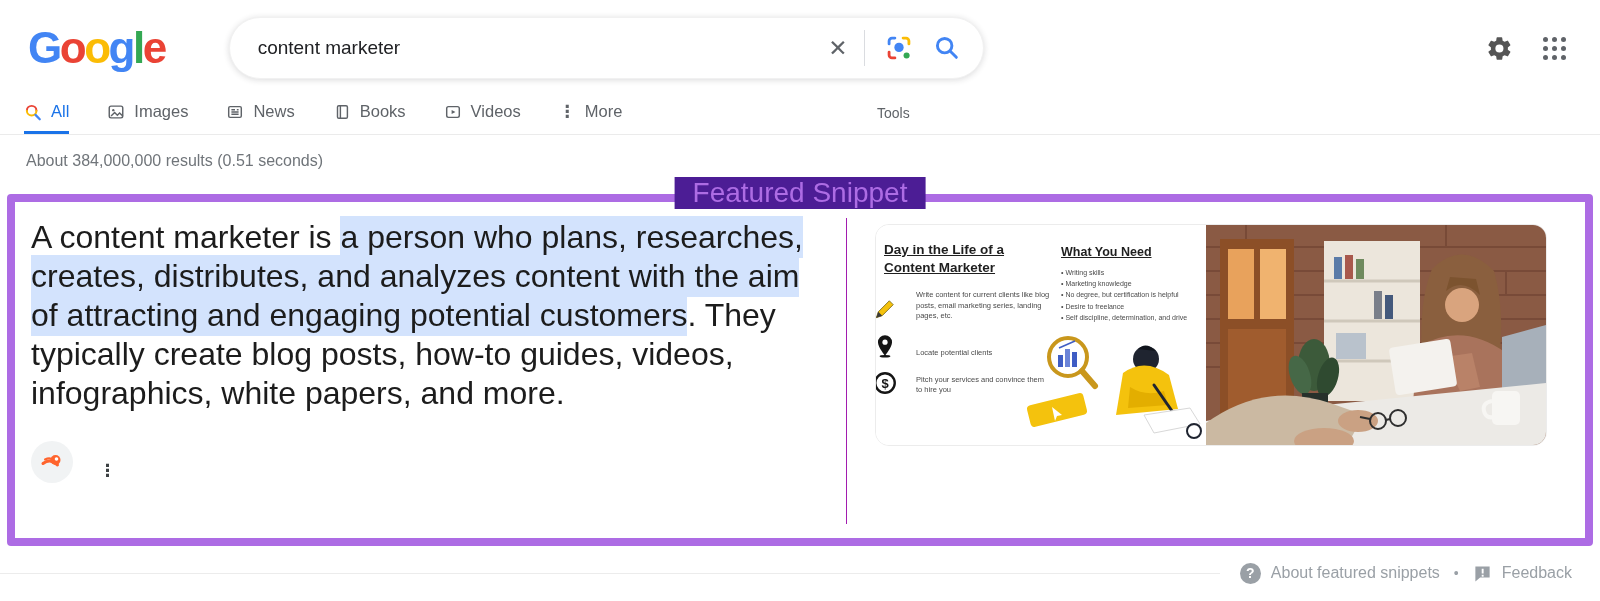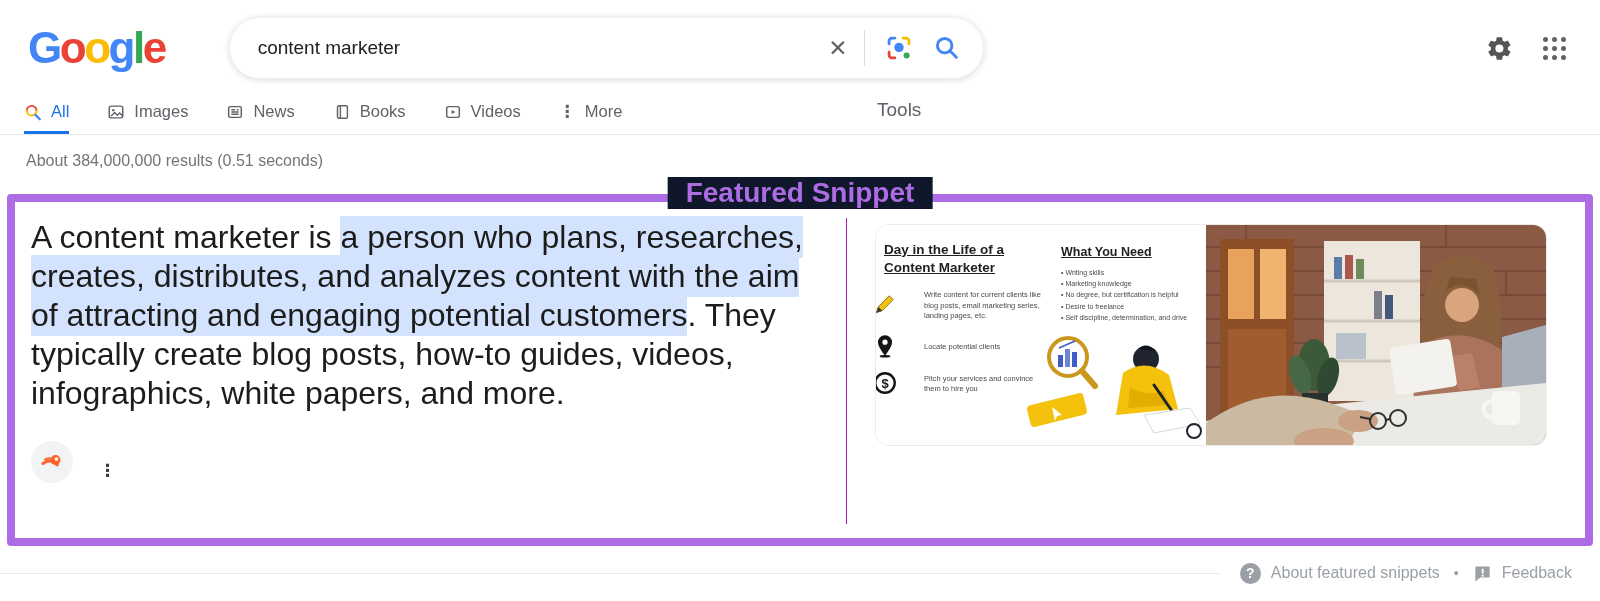--- a/index.html
+++ b/index.html
@@ -27,50 +27,50 @@
   .header-right{margin-left:auto;display:flex;align-items:center;gap:30px}
   .appsgrid{display:grid;grid-template-columns:repeat(3,5px);grid-gap:4px;cursor:pointer}
   .appsgrid span{width:5px;height:5px;border-radius:50%;background:#5f6368}
 
   
   .tabsbar{display:flex;align-items:flex-end;padding:22px 0 0 24px;border-bottom:1px solid #ebebeb;position:relative}
   .tab{display:flex;align-items:center;gap:9px;margin-right:38px;padding-bottom:13px;
        font-size:16.5px;color:var(--tab_gray);cursor:pointer;white-space:nowrap}
   .tab.active{color:var(--sel_blue);border-bottom:3px solid var(--sel_blue);padding-bottom:10px}
   .tab .glyph{font-size:17px;font-weight:bold;line-height:1}
-  .tools{position:absolute;left:877px;bottom:13px;font-size:19px;color:var(--tab_gray);cursor:pointer}
+  .tools{position:absolute;left:877px;bottom:13px;font-size:14px;color:var(--tab_gray);cursor:pointer}
 
   
   .stats{padding:17px 0 0 26px;font-size:16px;color:var(--text_gray)}
 
   
   .fs-wrap{position:relative;margin:24px 7px 0 7px}
-  .fs-label{position:absolute;top:-17px;left:50%;transform:translateX(-50%);background:#0f172a;
-            padding:0 18px;font-size:28px;font-weight:bold;color:var(--accent);z-index:2;white-space:nowrap}
+  .fs-label{position:absolute;top:-17px;left:50%;transform:translateX(-50%);background:#4c1d95;
+            padding:0 18px;font-size:28px;font-weight:normal;color:var(--accent);z-index:2;white-space:nowrap}
   .fs-box{display:flex;border:8px solid var(--accent);border-radius:4px;height:352px;background:#fff}
   .fs-left{width:815px;padding:8px 0 0 16px;flex-shrink:0}
   .desc{font-size:32px;line-height:39px;color:#1c1c1c;width:800px;margin-top:8px}
   .desc mark{background:var(--highlight);color:inherit;padding:3px 0}
   .date{margin-top:9px;font-size:14.5px;color:var(--text_gray)}
   .source{display:flex;align-items:center;margin-top:28px;gap:14px}
   .favicon{width:42px;height:42px;border-radius:50%;background:#f1f3f4;display:flex;
            align-items:center;justify-content:center;flex-shrink:0}
   .sitename{font-size:16px;color:var(--text_dark)}
   .url{font-size:14.5px;color:#4d5156;margin-top:3px}
   .kebab{font-size:17px;font-weight:bold;color:#3c4043;margin-left:12px;cursor:pointer;align-self:flex-end;padding-bottom:2px}
   .title{font-size:26px;color:var(--link_blue);margin-top:17px;cursor:pointer;white-space:nowrap}
   .fs-right{flex:1;border-left:1px solid #a21caf;margin:16px 0 14px 16px;padding:6px 12px 0 28px}
   .media{display:flex;height:222px;width:672px;border-radius:14px;overflow:hidden;border:1px solid #ececec;background:#fff}
   .infocard{width:330px;position:relative;background:#fff;cursor:pointer;overflow:hidden}
   .photo{width:340px;cursor:pointer}
 
   
   .ig-title{font-size:13.5px;font-weight:bold;text-decoration:underline;color:#1f1f1f;
             width:155px;line-height:1.3;margin:16px 0 0 8px}
-  .ig-item{display:flex;gap:26px;margin:11px 0 0 0;width:175px;align-items:center}
+  .ig-item{display:flex;gap:18px;margin:11px 0 0 0;width:175px;align-items:flex-end}
   .ig-item .ig-ic{flex-shrink:0;margin-left:-4px}
   .ig-item p{font-size:7.5px;line-height:1.4;color:#4a4a4a;padding-top:3px}
   .ig-right{position:absolute;left:185px;top:20px;width:140px}
   .ig-rtitle{font-size:12.5px;font-weight:bold;text-decoration:underline;color:#1f1f1f}
   .ig-right ul{margin-top:8px;list-style:none}
   .ig-right li{font-size:7px;color:#4a4a4a;line-height:1.6;white-space:nowrap}
   .ig-right li::before{content:"• ";}
   .ig-illus{position:absolute;right:0;bottom:0}
 
   

